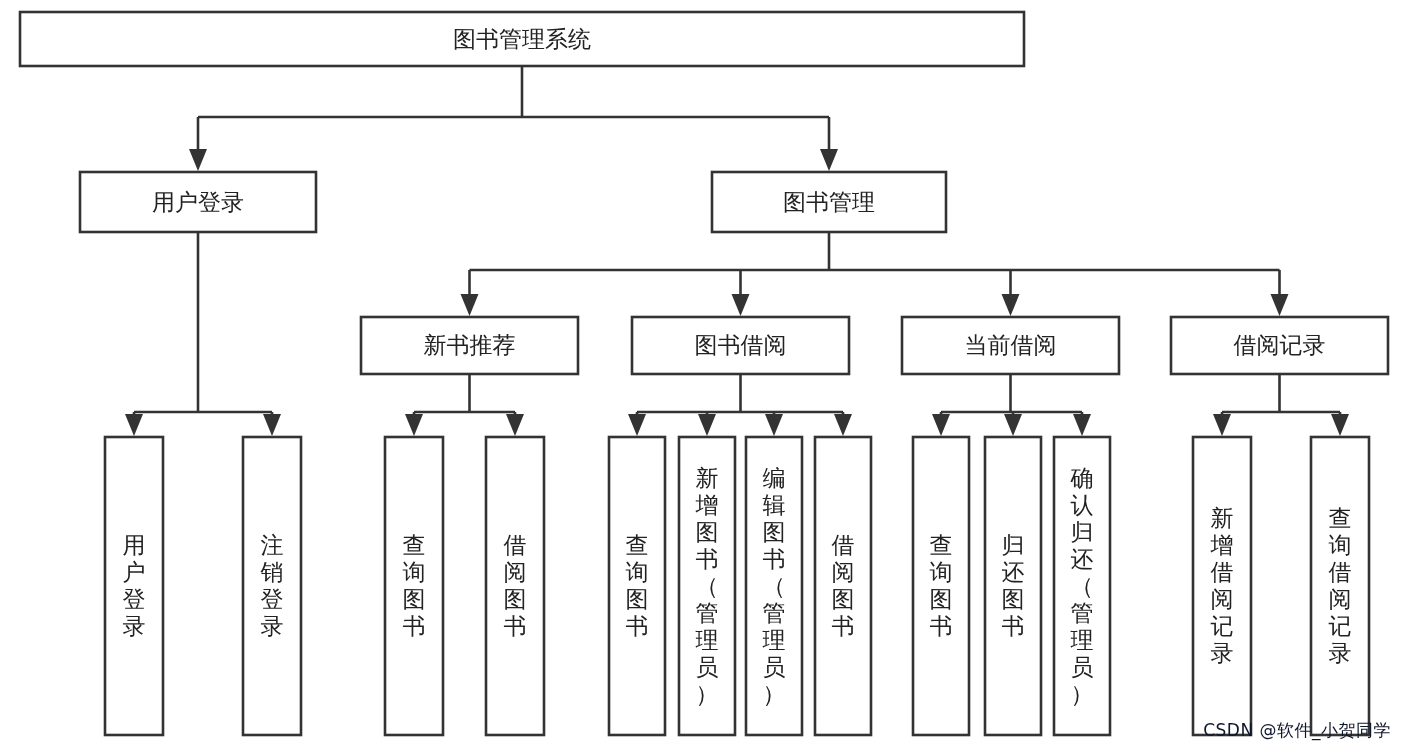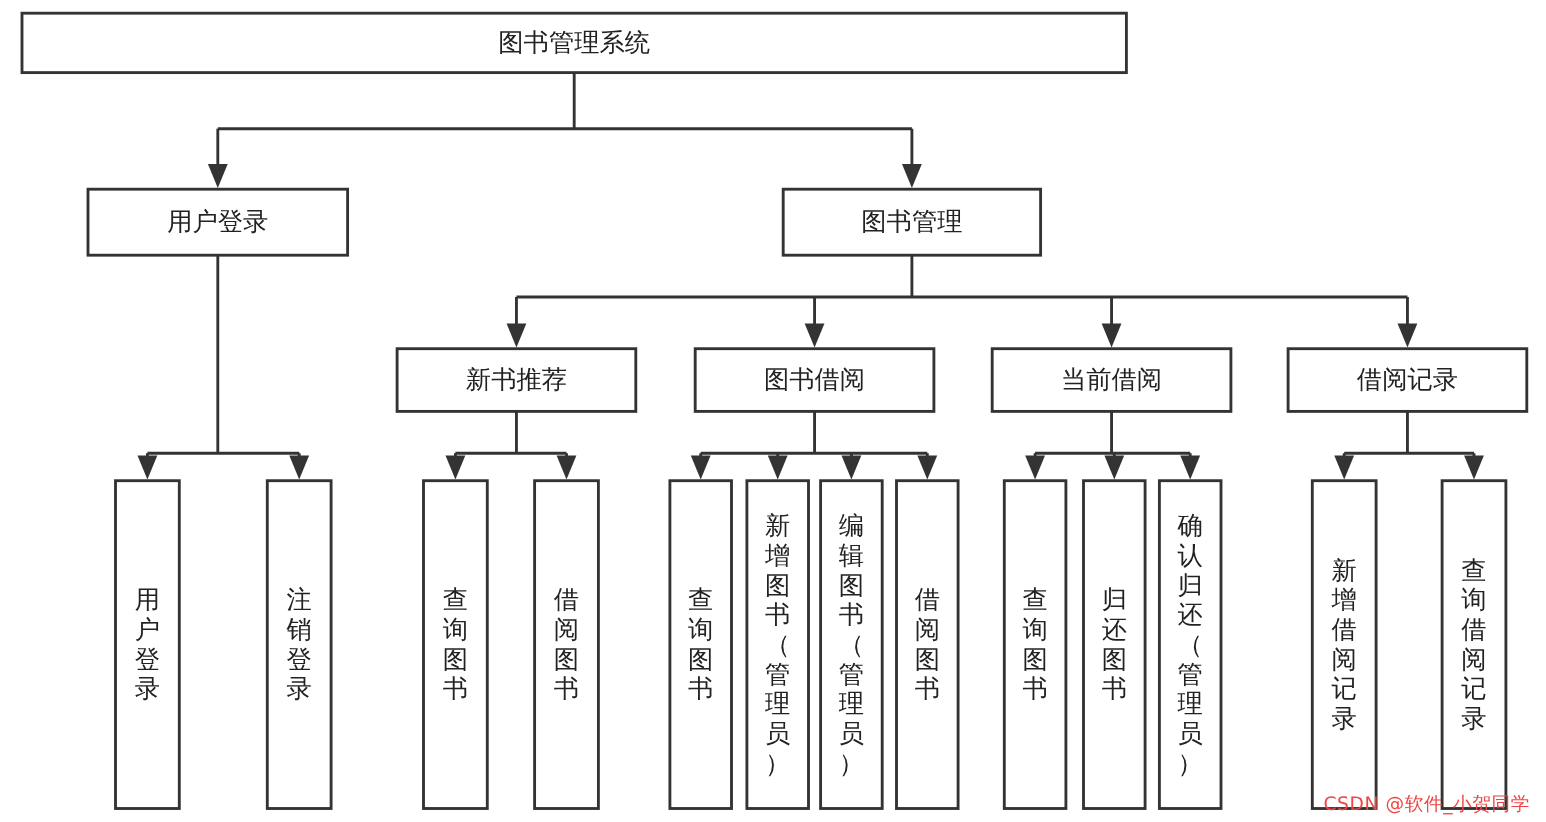--- a/index.html
+++ b/index.html
@@ -56,21 +56,21 @@
     font-family: "DejaVu Sans", "Liberation Sans", sans-serif;
     font-size: 23px;
     text-anchor: middle;
   }
   .watermark {
     position: absolute;
     right: 14px;
     bottom: 5px;
     font-family: "DejaVu Sans", "Liberation Sans", sans-serif;
     font-size: 17px;
-    color: #ef4444;
+    color: #0f172a;
     letter-spacing: 0.5px;
     white-space: nowrap;
     user-select: none;
   }
 </style>
 </head>
 <body>
 
 <div id="diagram-root">
 

